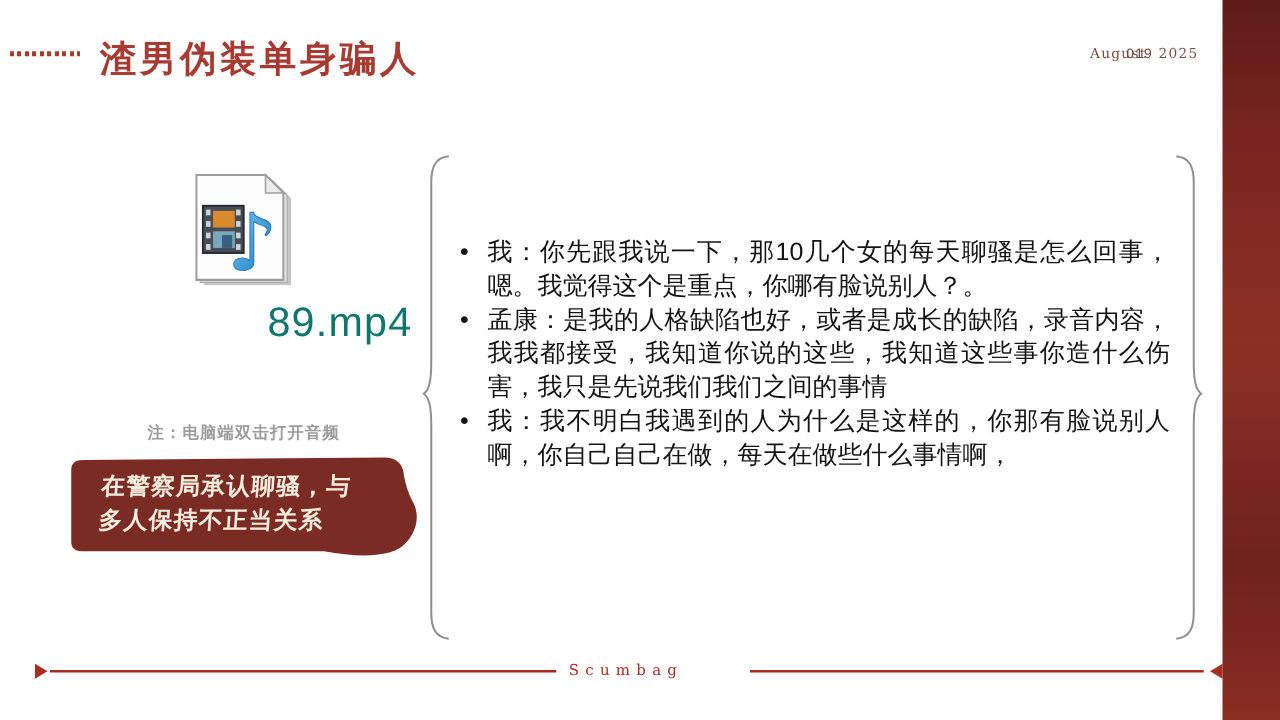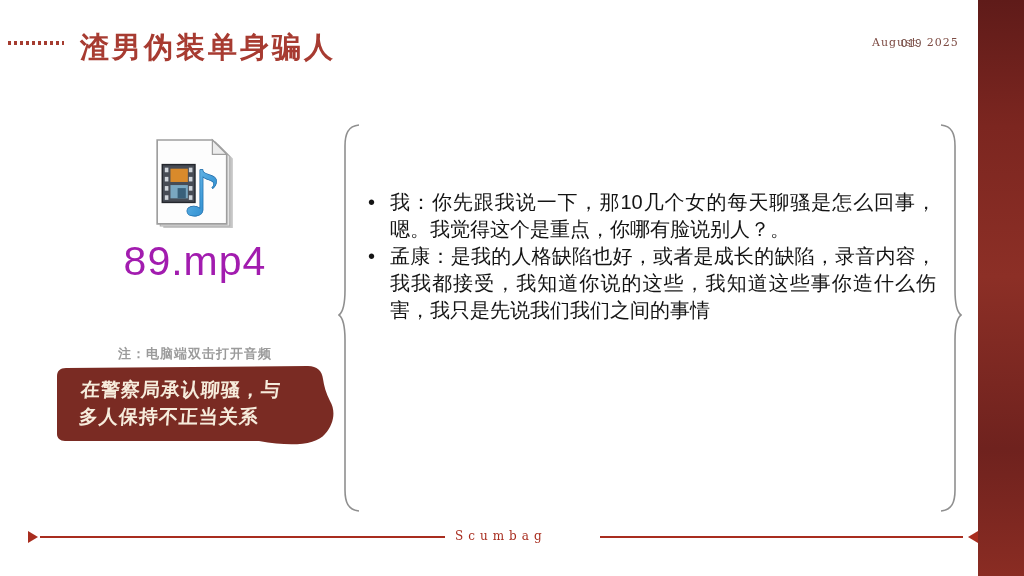--- a/index.html
+++ b/index.html
@@ -19,21 +19,21 @@
     font-size:11px; color:#7d4b43; letter-spacing:1px; word-spacing:5px; }
   .page-number { position:absolute; left:901px; top:37px; font-family:Liberation Sans, sans-serif;
     font-size:11px; color:#6e463f; letter-spacing:1px;text-align:right; }
   .section-title { position:absolute; left:453px; top:58px; width:400px; text-align:center;
     font-family:"DejaVu Serif","Liberation Serif",serif; font-size:38px; font-weight:700;
     letter-spacing:8px; color:#b12b20; }
 
   
   .file-block { position:absolute; left:60px; top:138px; width:270px; text-align:center; }
   .file-icon { display:inline-block; width:80px; height:90px; cursor:pointer; }
-  .file-name { margin-top:6px; font-size:41px; color:#a21caf; letter-spacing:1px; }
+  .file-name { margin-top:6px; font-size:33px; color:#0f766e; letter-spacing:1px;text-align:right; }
   .file-note { margin-top:60px; font-size:13px; color:#9b9b9b; letter-spacing:1px;font-weight:bold; }
 
   
   .banner { position:absolute; left:54px; top:364px; width:286px; height:86px; }
   .banner svg { position:absolute; inset:0; }
   .banner-text { position:absolute; left:26px; top:12px; width:240px;
     font-family:"DejaVu Serif","Liberation Serif",serif; font-weight:700; font-size:19px;
     line-height:27px; color:#f6ecdc; transform:skewX(-4deg); letter-spacing:1px; }
 
   
@@ -122,20 +122,21 @@
   <div class="transcript">
     <svg class="brace left" viewBox="0 0 22 392">
       <path d="M21 3 C10 4 7 12 7 24 L7 168 C7 184 5 190 1 193 C5 196 7 202 7 218 L7 368 C7 380 10 388 21 389" fill="none" stroke="#8f8f8f" stroke-width="1.6"></path>
     </svg>
     <svg class="brace right" viewBox="0 0 22 392">
       <path d="M1 3 C12 4 15 12 15 24 L15 168 C15 184 17 190 21 193 C17 196 15 202 15 218 L15 368 C15 380 12 388 1 389" fill="none" stroke="#8f8f8f" stroke-width="1.6"></path>
     </svg>
     <ul>
       <li>我：你先跟我说一下，那10几个女的每天聊骚是怎么回事，嗯。我觉得这个是重点，你哪有脸说别人？。</li>
       <li>孟康：是我的人格缺陷也好，或者是成长的缺陷，录音内容，我我都接受，我知道你说的这些，我知道这些事你造什么伤害，我只是先说我们我们之间的事情</li>
+      <li>我：我不明白我遇到的人为什么是这样的，你那有脸说别人啊，你自己自己在做，每天在做些什么事情啊，</li>
     </ul>
   </div>
 
   <div class="tri left"></div>
   <div class="footer-line l1"></div>
   <div class="footer-label">Scumbag</div>
   <div class="footer-line l2"></div>
   <div class="tri right"></div>
 
 </div>

